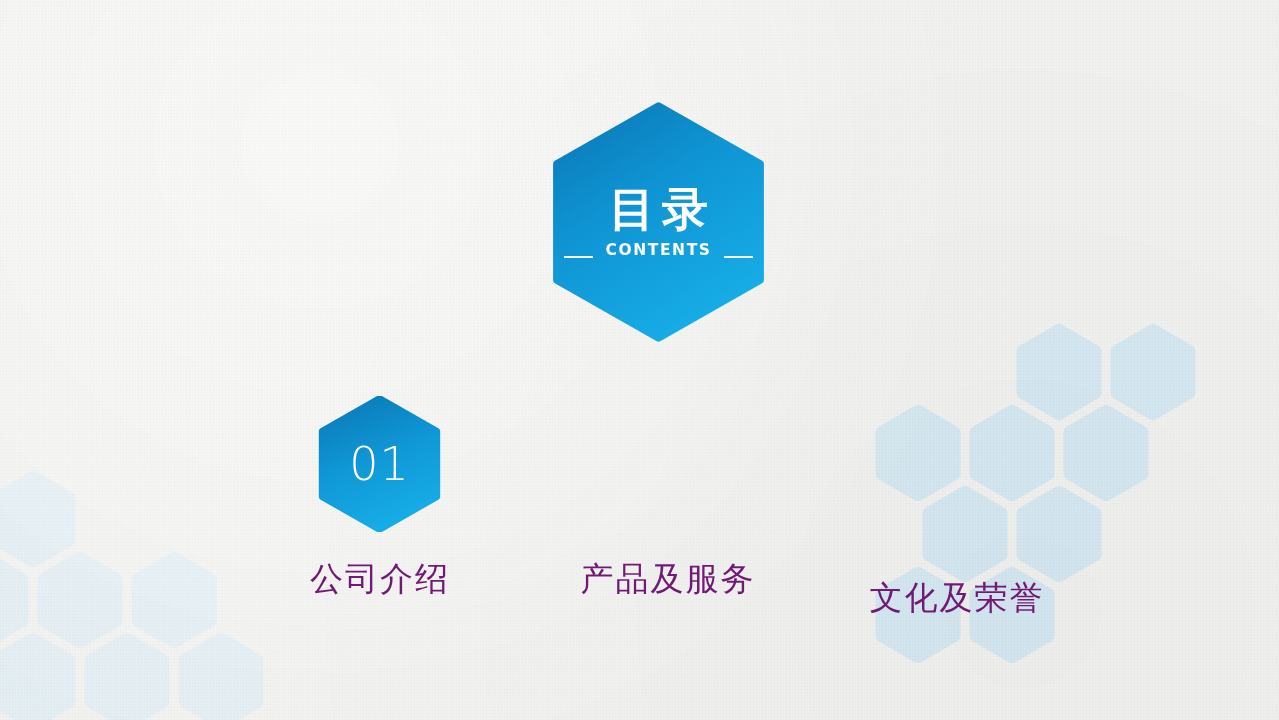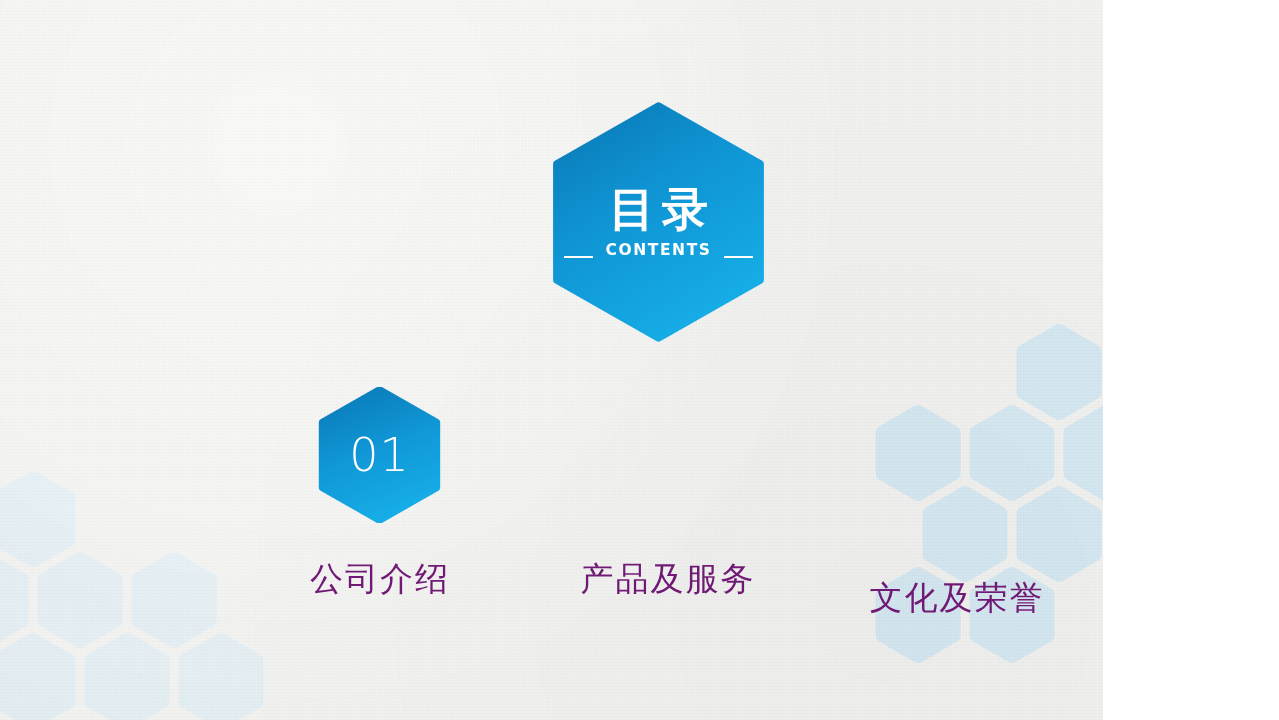--- a/index.html
+++ b/index.html
@@ -9,21 +9,21 @@
   }
   body {
     width: 1279px;
     height: 720px;
     overflow: hidden;
     font-family: "Liberation Sans", "DejaVu Sans", sans-serif;
   }
 
   #slide {
     position: relative;
-    width: 1103px;
+    width: 1279px;
     height: 720px;
     background: #f2f2f0;
     overflow: hidden;
   }
 
   
   #paper-texture {
     position: absolute;
     inset: 0;
     pointer-events: none;
@@ -107,21 +107,21 @@
     width: 133px;
     height: 136px;
     z-index: 4;
   }
   .num-hex .num-text {
     font-size: 46px;
     font-weight: 300;
     letter-spacing: 1px;
     font-family: "DejaVu Sans", "Liberation Sans", sans-serif;
   }
-  #num-hex-1 { left: 313px; top: 387px; }
+  #num-hex-1 { left: 313px; top: 396px; }
   #num-hex-2 { left: 602px; top: 396px; }
   #num-hex-3 { left: 890px; top: 396px; }
 
   
   .item-label {
     position: absolute;
     z-index: 5;
     font-size: 33px;
     color: #701a75;
     letter-spacing: 2px;

